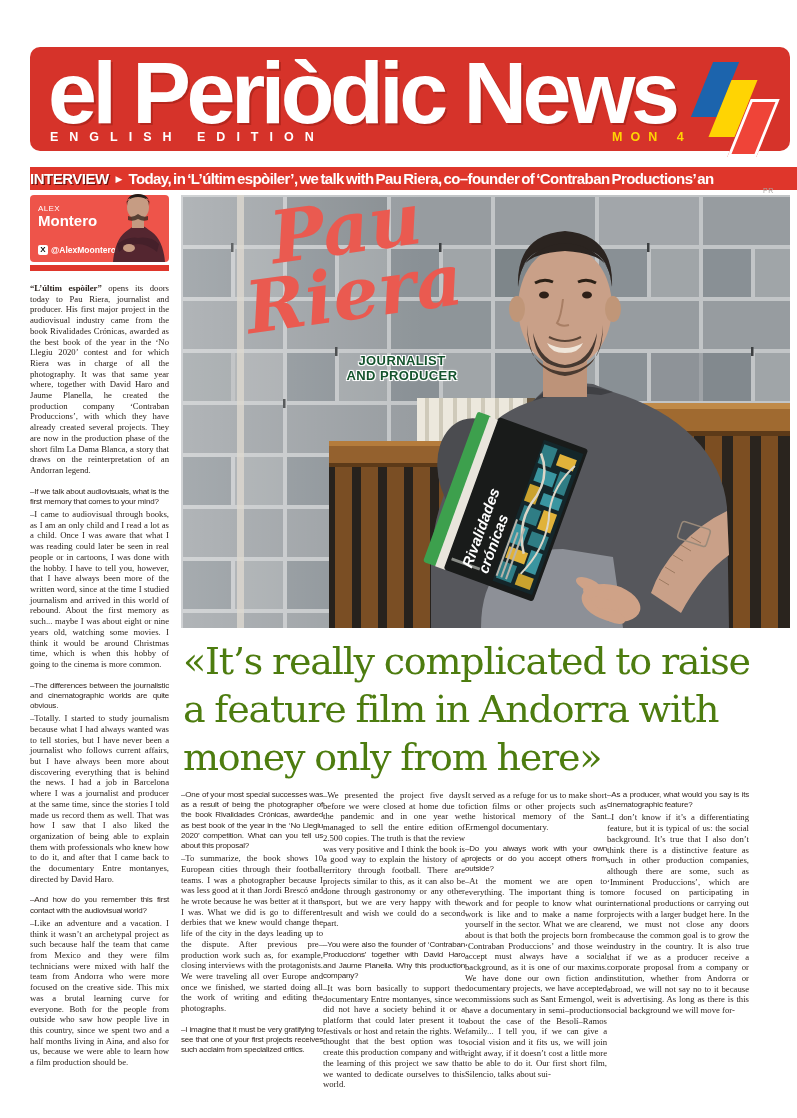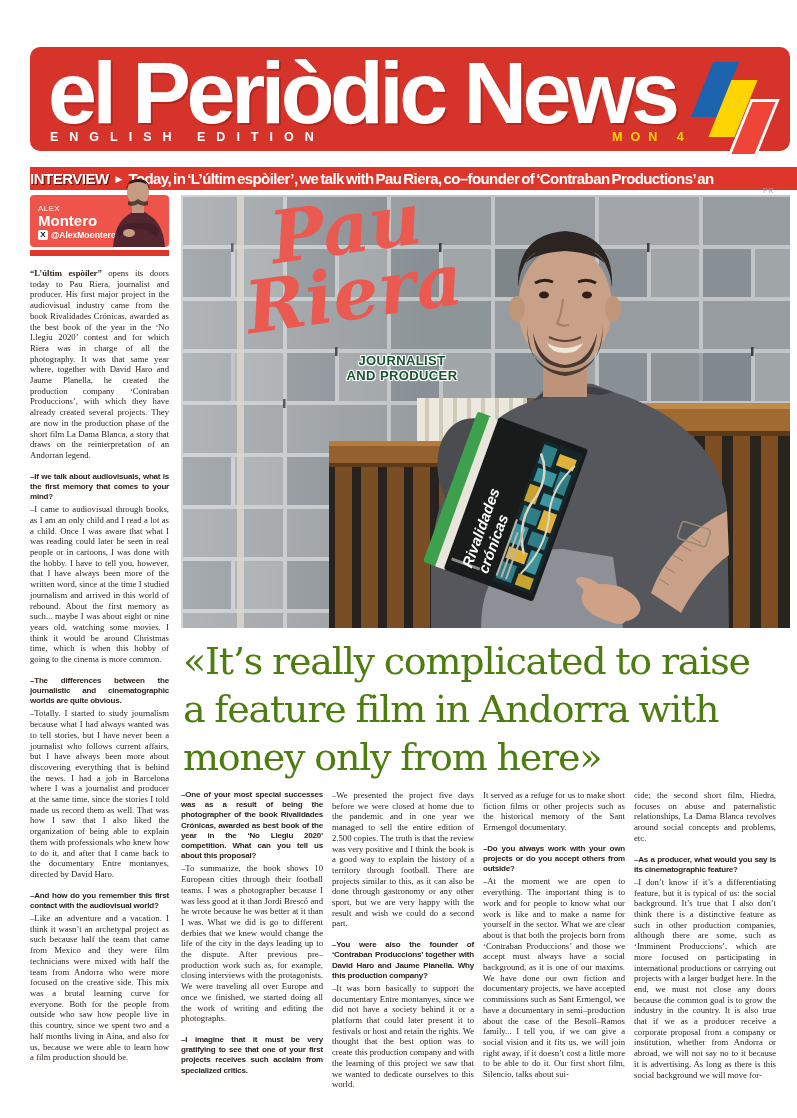--- a/index.html
+++ b/index.html
@@ -33,36 +33,36 @@
                 text-shadow:1.3px 1.3px 0 #6d120c;}
   .kicker-arrow{font-size:9px;color:#fff;margin:0 6px 0 7px;}
   .kicker-text{font:bold 15px "Liberation Sans",sans-serif;color:#fff;
                letter-spacing:-.6px;word-spacing:-1.5px;}
 
   .credit{position:absolute;left:763px;top:187px;font:7px "Liberation Sans",sans-serif;
           color:#a9a5a2;letter-spacing:.5px;}
 
   
   .col1{position:absolute;left:30px;top:195px;width:139px;}
-  .author-card{position:relative;height:52px;background:var(--author_card_red,#ee544a);
+  .author-card{position:relative;height:67px;background:var(--author_card_red,#ee544a);
                border-radius:4px;}
   .author-first{position:absolute;left:8px;top:9px;color:#fff;
                 font:8px "Liberation Sans",sans-serif;letter-spacing:.4px;}
   .author-last{position:absolute;left:8px;top:17px;color:#fff;
                font:bold 15px "Liberation Sans",sans-serif;}
   .author-handle-row{position:absolute;left:8px;bottom:7px;display:flex;align-items:center;gap:3px;}
   .x-icon{display:inline-block;width:10px;height:10px;background:#fff;border-radius:2px;
           color:#121212;font:bold 8px/10px "Liberation Sans",sans-serif;text-align:center;}
   .author-handle{color:#fff;font:bold 8.5px "Liberation Sans",sans-serif;}
   .author-photo{position:absolute;right:0;bottom:0;width:62px;height:70px;}
   .author-rule{height:6px;background:var(--kicker_red,#df362b);margin-top:3px;}
 
   .a{font-family:Liberation Serif, serif;font-size:8.7px;line-height:10.7px;
      color:var(--body_text,#2c221c);text-align:justify;margin:0;}
-  .q{font-family:"Liberation Sans",sans-serif;font-weight:bold;font-size:8px;
+  .q{font-family:"Liberation Sans",sans-serif;font-weight:normal;font-size:8px;
      line-height:10.2px;color:#31241d;text-align:justify;margin:11px 0 2px;letter-spacing:-.2px;}
   .intro{margin-top:12px;}
   .a .lead{font-weight:bold;}
 
   
   .photo{position:absolute;left:181px;top:195px;width:609px;height:433px;overflow:hidden;}
   .photo svg{position:absolute;left:0;top:0;}
   .script{position:absolute;left:60px;top:2px;transform:rotate(-8deg);
           color:var(--script_red,#ea5a50);font-family:"DejaVu Serif",serif;
           font-style:italic;font-weight:bold;pointer-events:none;}
@@ -73,21 +73,21 @@
         text-shadow:-1px -1px 0 #fff,1px -1px 0 #fff,-1px 1px 0 #fff,1px 1px 0 #fff,0 0 3px #fff;
         pointer-events:none;}
 
   
   .quote{position:absolute;left:183px;top:637px;width:607px;
          font-family:"DejaVu Serif",serif;font-size:38px;line-height:48px;
          color:#4d7c0f;letter-spacing:-1.2px;word-spacing:-1px;white-space:nowrap;}
 
   
   .cols{position:absolute;left:181px;top:790px;width:609px;height:300px;
-        display:flex;gap:9px;overflow:hidden;}
+        display:flex;gap:0;overflow:hidden;}
   .col{width:142px;flex:0 0 142px;}
   .col > :first-child{margin-top:0;}
 </style>
 </head>
 <body>
 
 <div class="page">
 
   <header class="masthead">
     <div class="mast-title">el Periòdic News</div>
@@ -327,19 +327,18 @@
       <p class="a">–We presented the project five days before we were closed at home due to the pandemic and in one year we managed to sell the entire edition of 2.500 copies. The truth is that the review was very positive and I think the book is a good way to explain the history of a territory through football. There are projects similar to this, as it can also be done through gastronomy or any other sport, but we are very happy with the result and wish we could do a second part.</p>
       <p class="q">–You were also the founder of ‘Contraban Produccions’ together with David Haro and Jaume Planella. Why this production company?</p>
       <p class="a">–It was born basically to support the documentary Entre montanyes, since we did not have a society behind it or a platform that could later present it to festivals or host and retain the rights. We thought that the best option was to create this production company and with the learning of this project we saw that we wanted to dedicate ourselves to this world.</p>
     </div>
     <div class="col">
       <p class="a">It served as a refuge for us to make short fiction films or other projects such as the historical memory of the Sant Ermengol documentary.</p>
       <p class="q">–Do you always work with your own projects or do you accept others from outside?</p>
       <p class="a">–At the moment we are open to everything. The important thing is to work and for people to know what our work is like and to make a name for yourself in the sector. What we are clear about is that both the projects born from ‘Contraban Produccions’ and those we accept must always have a social background, as it is one of our maxims. We have done our own fiction and documentary projects, we have accepted commissions such as Sant Ermengol, we have a documentary in semi–production about the case of the Besolí–Ramos family... I tell you, if we can give a social vision and it fits us, we will join right away, if it doesn’t cost a little more to be able to do it. Our first short film, Silencio, talks about sui-</p>
     </div>
     <div class="col">
-      <p class="a">cide; the second short film, Hiedra, focuses on abuse and paternalistic relationships, La Dama Blanca revolves around social concepts and problems, etc.</p>
       <p class="q">–As a producer, what would you say is its cinematographic feature?</p>
       <p class="a">–I don’t know if it’s a differentiating feature, but it is typical of us: the social background. It’s true that I also don’t think there is a distinctive feature as such in other production companies, although there are some, such as ‘Imminent Produccions’, which are more focused on participating in international productions or carrying out projects with a larger budget here. In the end, we must not close any doors because the common goal is to grow the industry in the country. It is also true that if we as a producer receive a corporate proposal from a company or institution, whether from Andorra or abroad, we will not say no to it because it is advertising. As long as there is this social background we will move for-</p>
     </div>
   </div>
 
 </div>
 
 </body></html>

